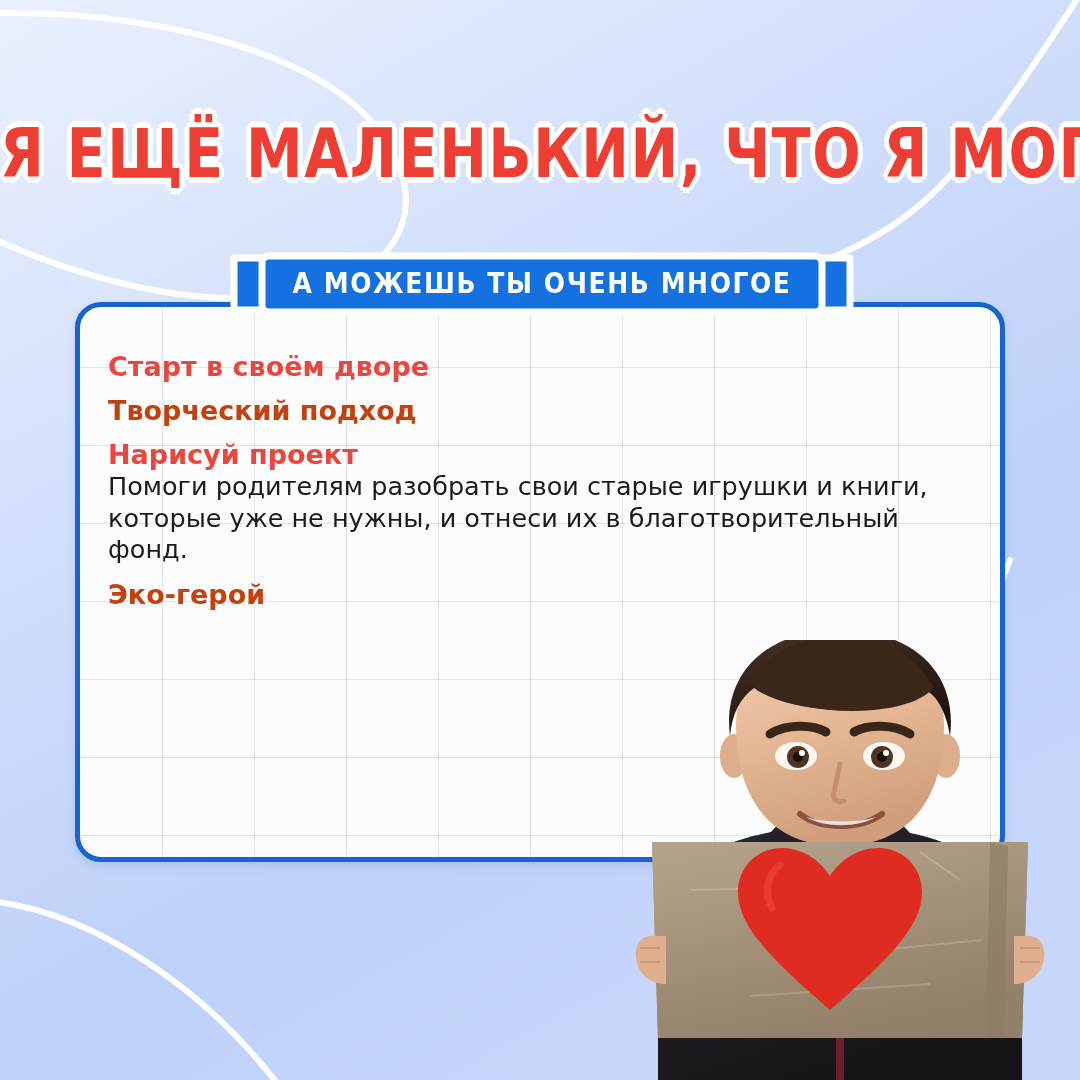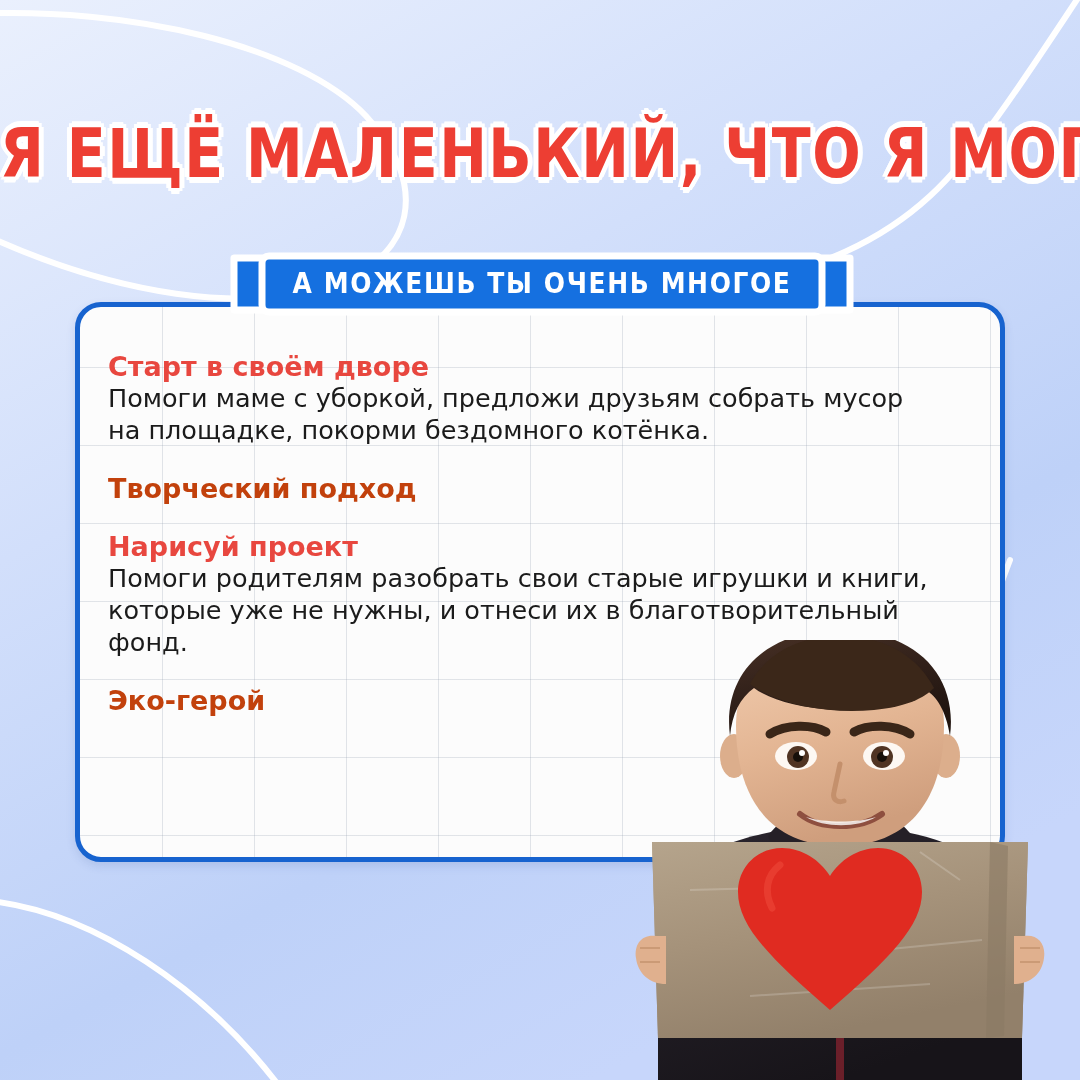--- a/index.html
+++ b/index.html
@@ -62,21 +62,21 @@
     position:absolute; inset:0;
     background-image:
       linear-gradient(to right, rgba(160,170,185,.30) 1.5px, transparent 1.5px),
       linear-gradient(to bottom, rgba(160,170,185,.30) 1.5px, transparent 1.5px);
     background-size:92px 78px;
     background-position:-10px -18px;
   }
 
   .card-content{ position:absolute; inset:0; padding:44px 0 0 28px; }
 
-  .section{ margin-bottom:27px; }
+  .section{ margin-bottom:13px; }
   .sec-head{
     font-family:"DejaVu Sans", sans-serif;
     font-weight:700; font-size:27px; letter-spacing:0px;
     line-height:1.15; margin-bottom:1px;
   }
   .sec-head.red{ color:#E8473F; }
   .sec-head.blue{ color:#c2410c; }
   .sec-body{
     font-family:"DejaVu Sans", sans-serif;
     font-weight:400; font-size:25.5px; color:#1b1b1b;
@@ -120,22 +120,20 @@
   </svg>
   <div class="banner-label">А МОЖЕШЬ ТЫ ОЧЕНЬ МНОГОЕ</div>
 </div>
 
 <div class="card">
   <div class="card-grid"></div>
   <div class="card-content">
 
     <div class="section">
       <div class="sec-head red">Старт в своём дворе</div>
-      <div class="sec-body">Помоги маме с уборкой, предложи друзьям собрать мусор
-на площадке, покорми бездомного котёнка.</div>
     </div>
 
     <div class="section">
       <div class="sec-head blue">Творческий подход</div>
     </div>
 
     <div class="section">
       <div class="sec-head red">Нарисуй проект</div>
       <div class="sec-body">Помоги родителям разобрать свои старые игрушки и книги,
 которые уже не нужны, и отнеси их в благотворительный

